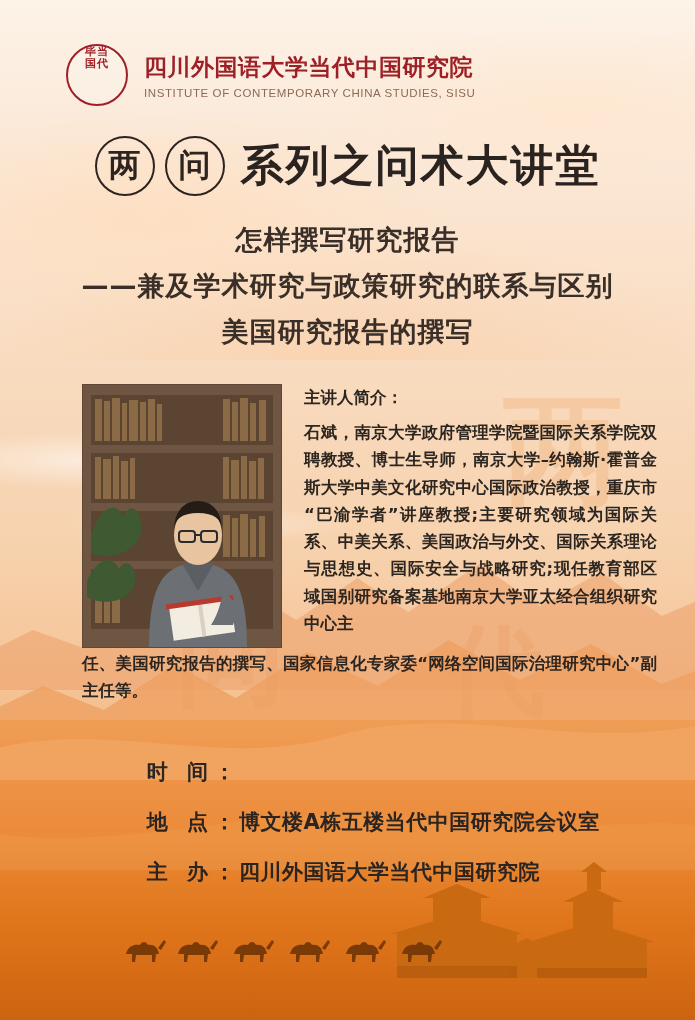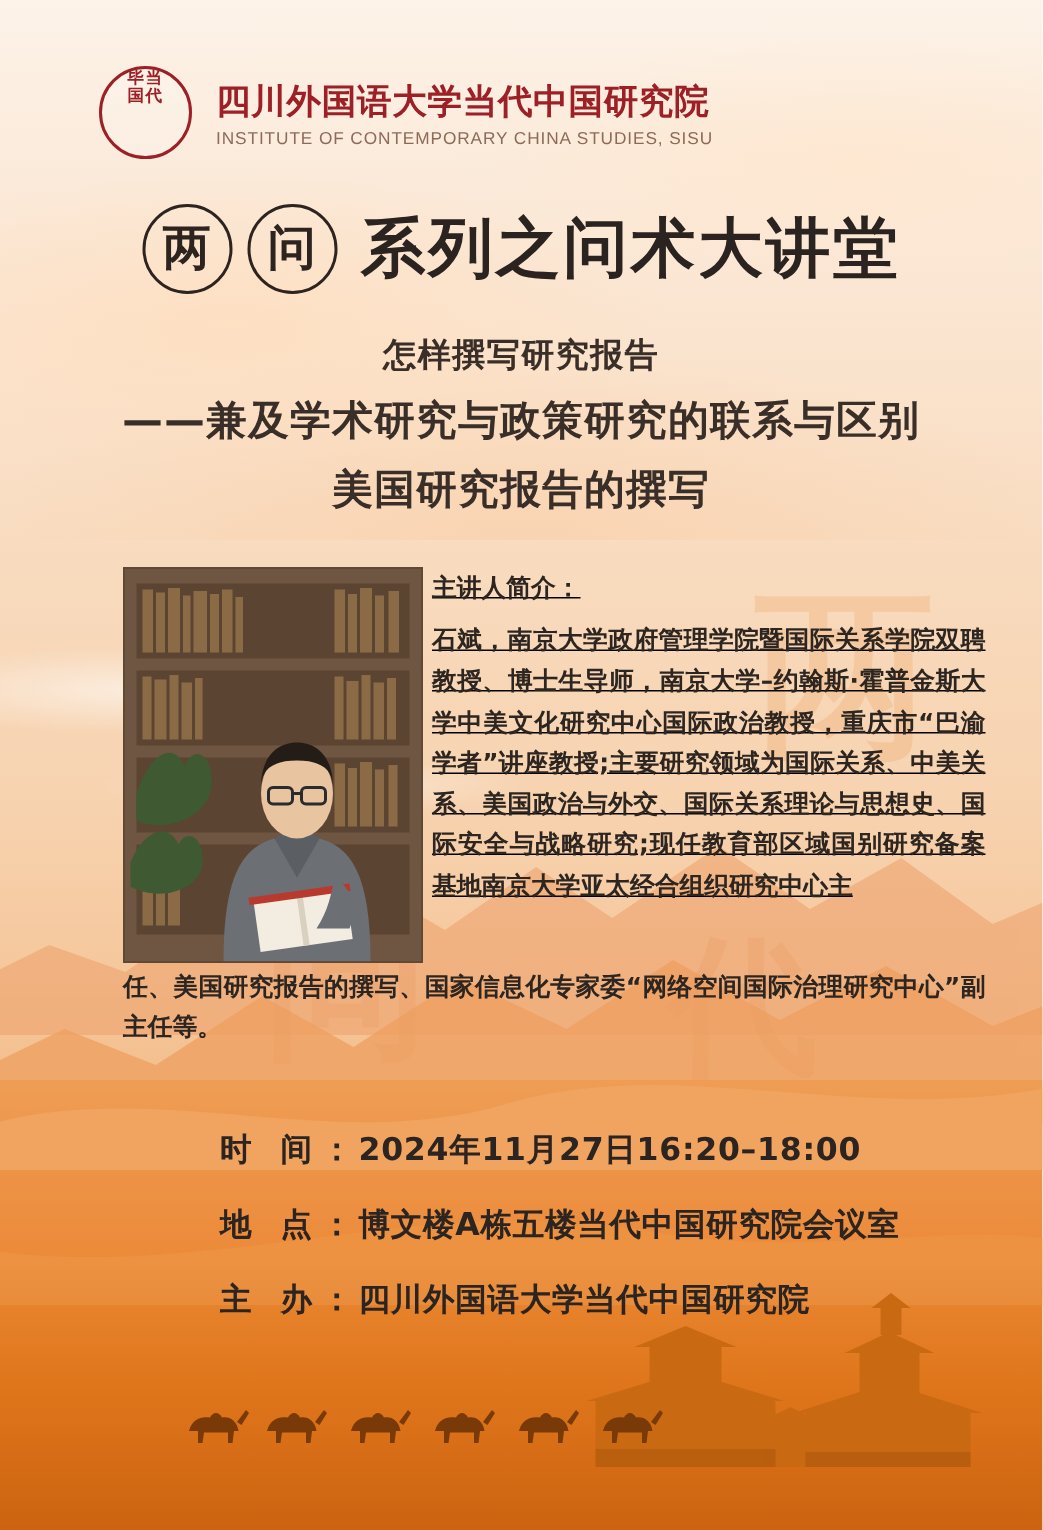--- a/index.html
+++ b/index.html
@@ -161,30 +161,30 @@
   }
 
   
   .subtitle {
     margin-top: 26px;
     text-align: center;
     color: #3a2f28;
     font-family: "DejaVu Sans", "Liberation Sans", sans-serif;
     font-weight: 700;
   }
-  .sub-1 { font-size: 22px; letter-spacing: 1px; }
+  .sub-1 { font-size: 27px; letter-spacing: 1px; }
   .sub-2 { font-size: 27px; letter-spacing: 1px; margin-top: 10px; }
   .sub-3 { font-size: 27px; letter-spacing: 1px; margin-top: 10px; }
 
   
   .speaker-wrap {
     margin-top: 34px;
     padding: 0 38px 0 82px;
   }
-  .speaker-top { display: flex; gap: 6px; align-items: flex-start; text-decoration: underline; }
+  .speaker-top { display: flex; gap: 22px; align-items: flex-start; }
   .portrait {
     flex: 0 0 auto;
     width: 198px; height: 262px;
     border: 1px solid rgba(120,80,50,.25);
     overflow: hidden;
     position: relative;
     background: #5a4636;
   }
   .portrait svg { display: block; width: 100%; height: 100%; }
   .speaker-text {
@@ -420,21 +420,20 @@
           <div>石斌，南京大学政府管理学院暨国际关系学院双聘教授、博士生导师，南京大学–约翰斯·霍普金斯大学中美文化研究中心国际政治教授，重庆市“巴渝学者”讲座教授;主要研究领域为国际关系、中美关系、美国政治与外交、国际关系理论与思想史、国际安全与战略研究;现任教育部区域国别研究备案基地南京大学亚太经合组织研究中心主</div>
         </div>
       </div>
       <div class="speaker-tail">任、美国研究报告的撰写、国家信息化专家委“网络空间国际治理研究中心”副主任等。</div>
     </div>
 
     <div class="info">
       <div class="info-row">
         <span class="info-key">时 间</span>
         <span class="info-sep">：</span>
-        <span class="info-val">2024年11月27日16:20–18:00</span>
       </div>
       <div class="info-row">
         <span class="info-key">地 点</span>
         <span class="info-sep">：</span>
         <span class="info-val">博文楼A栋五楼当代中国研究院会议室</span>
       </div>
       <div class="info-row">
         <span class="info-key">主 办</span>
         <span class="info-sep">：</span>
         <span class="info-val">四川外国语大学当代中国研究院</span>

